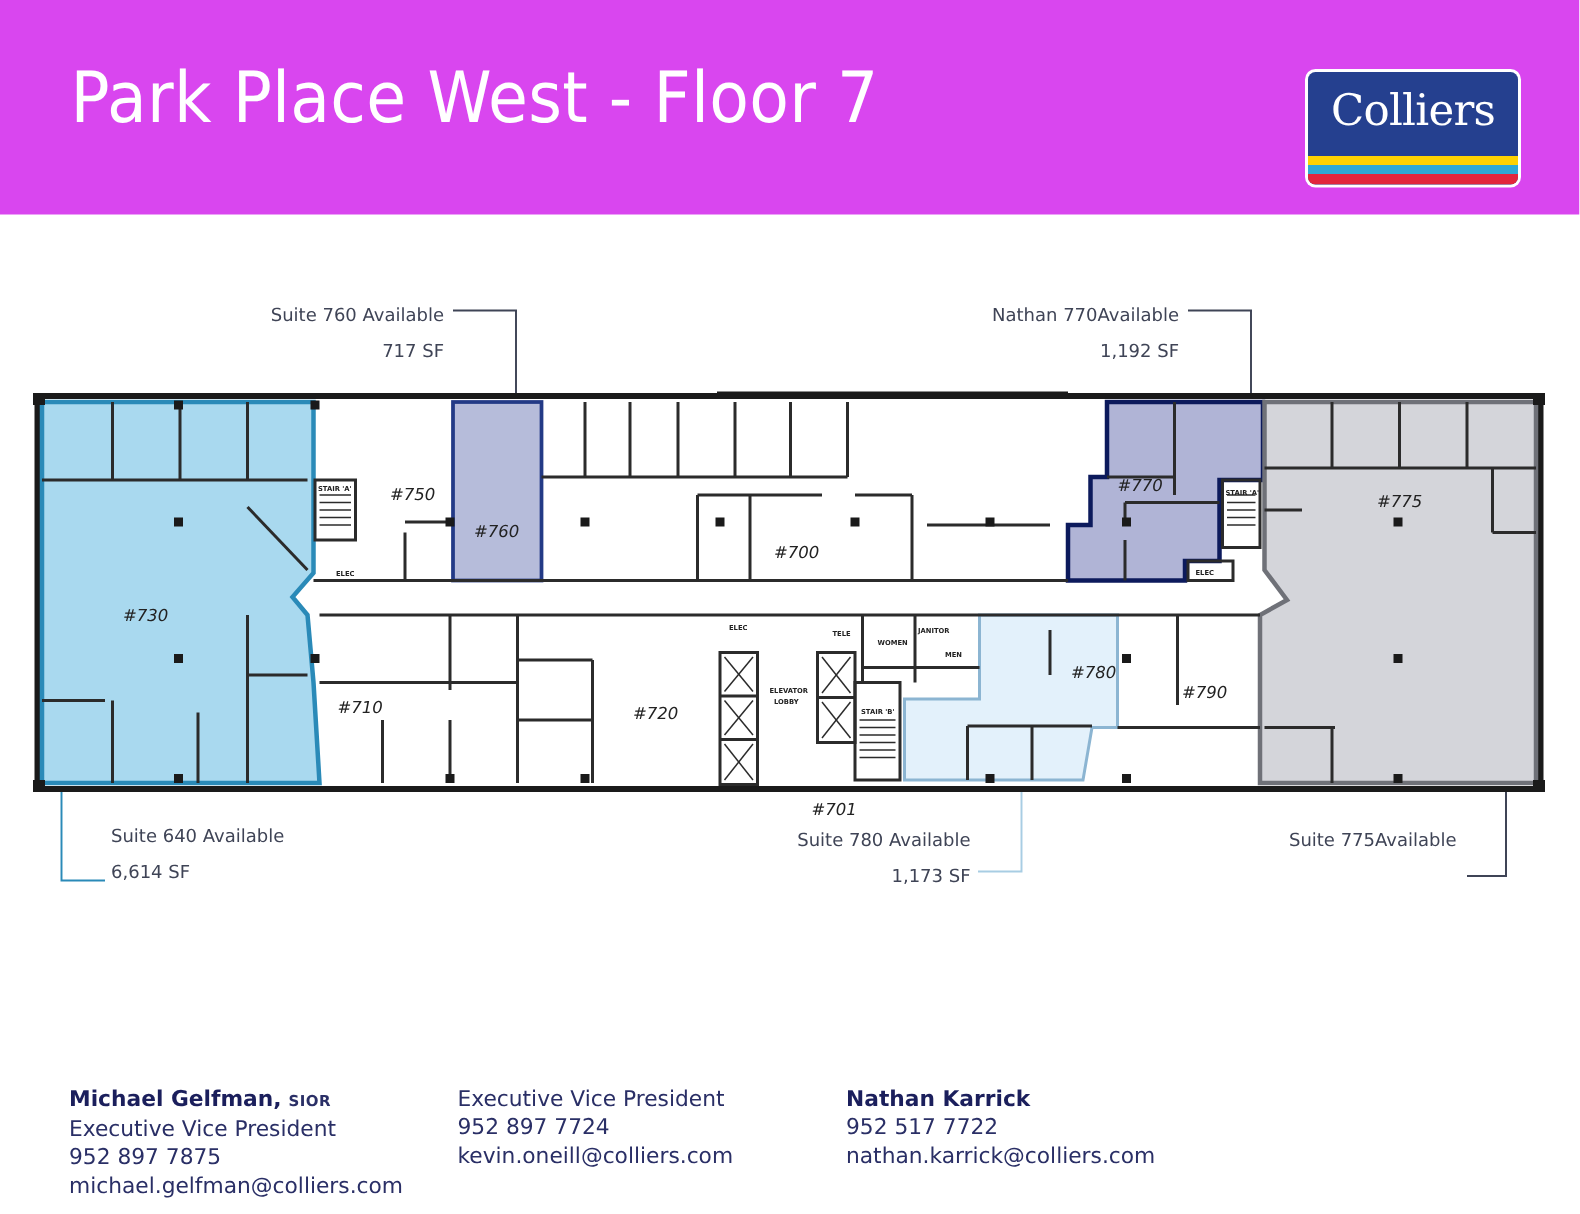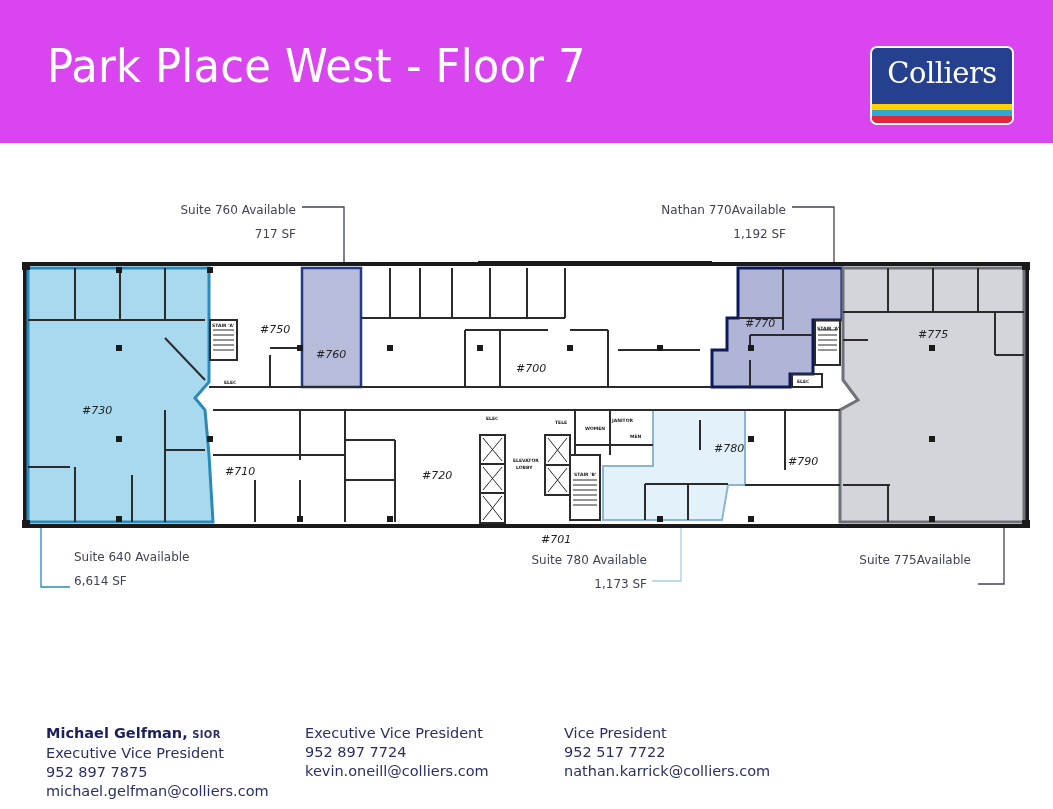--- a/index.html
+++ b/index.html
@@ -261,17 +261,17 @@
     <div>Executive Vice President</div>
     <div>952 897 7875</div>
     <div>michael.gelfman@colliers.com</div>
   </div>
   <div class="contact" style="left:305px;">
     <div>Executive Vice President</div>
     <div>952 897 7724</div>
     <div>kevin.oneill@colliers.com</div>
   </div>
   <div class="contact" style="left:564px;">
-    <div>Vice President</div>
+    <div><span class="name">Nathan Karrick</span></div>
     <div>952 517 7722</div>
     <div>nathan.karrick@colliers.com</div>
   </div>
 </div>
 
 </body></html>

